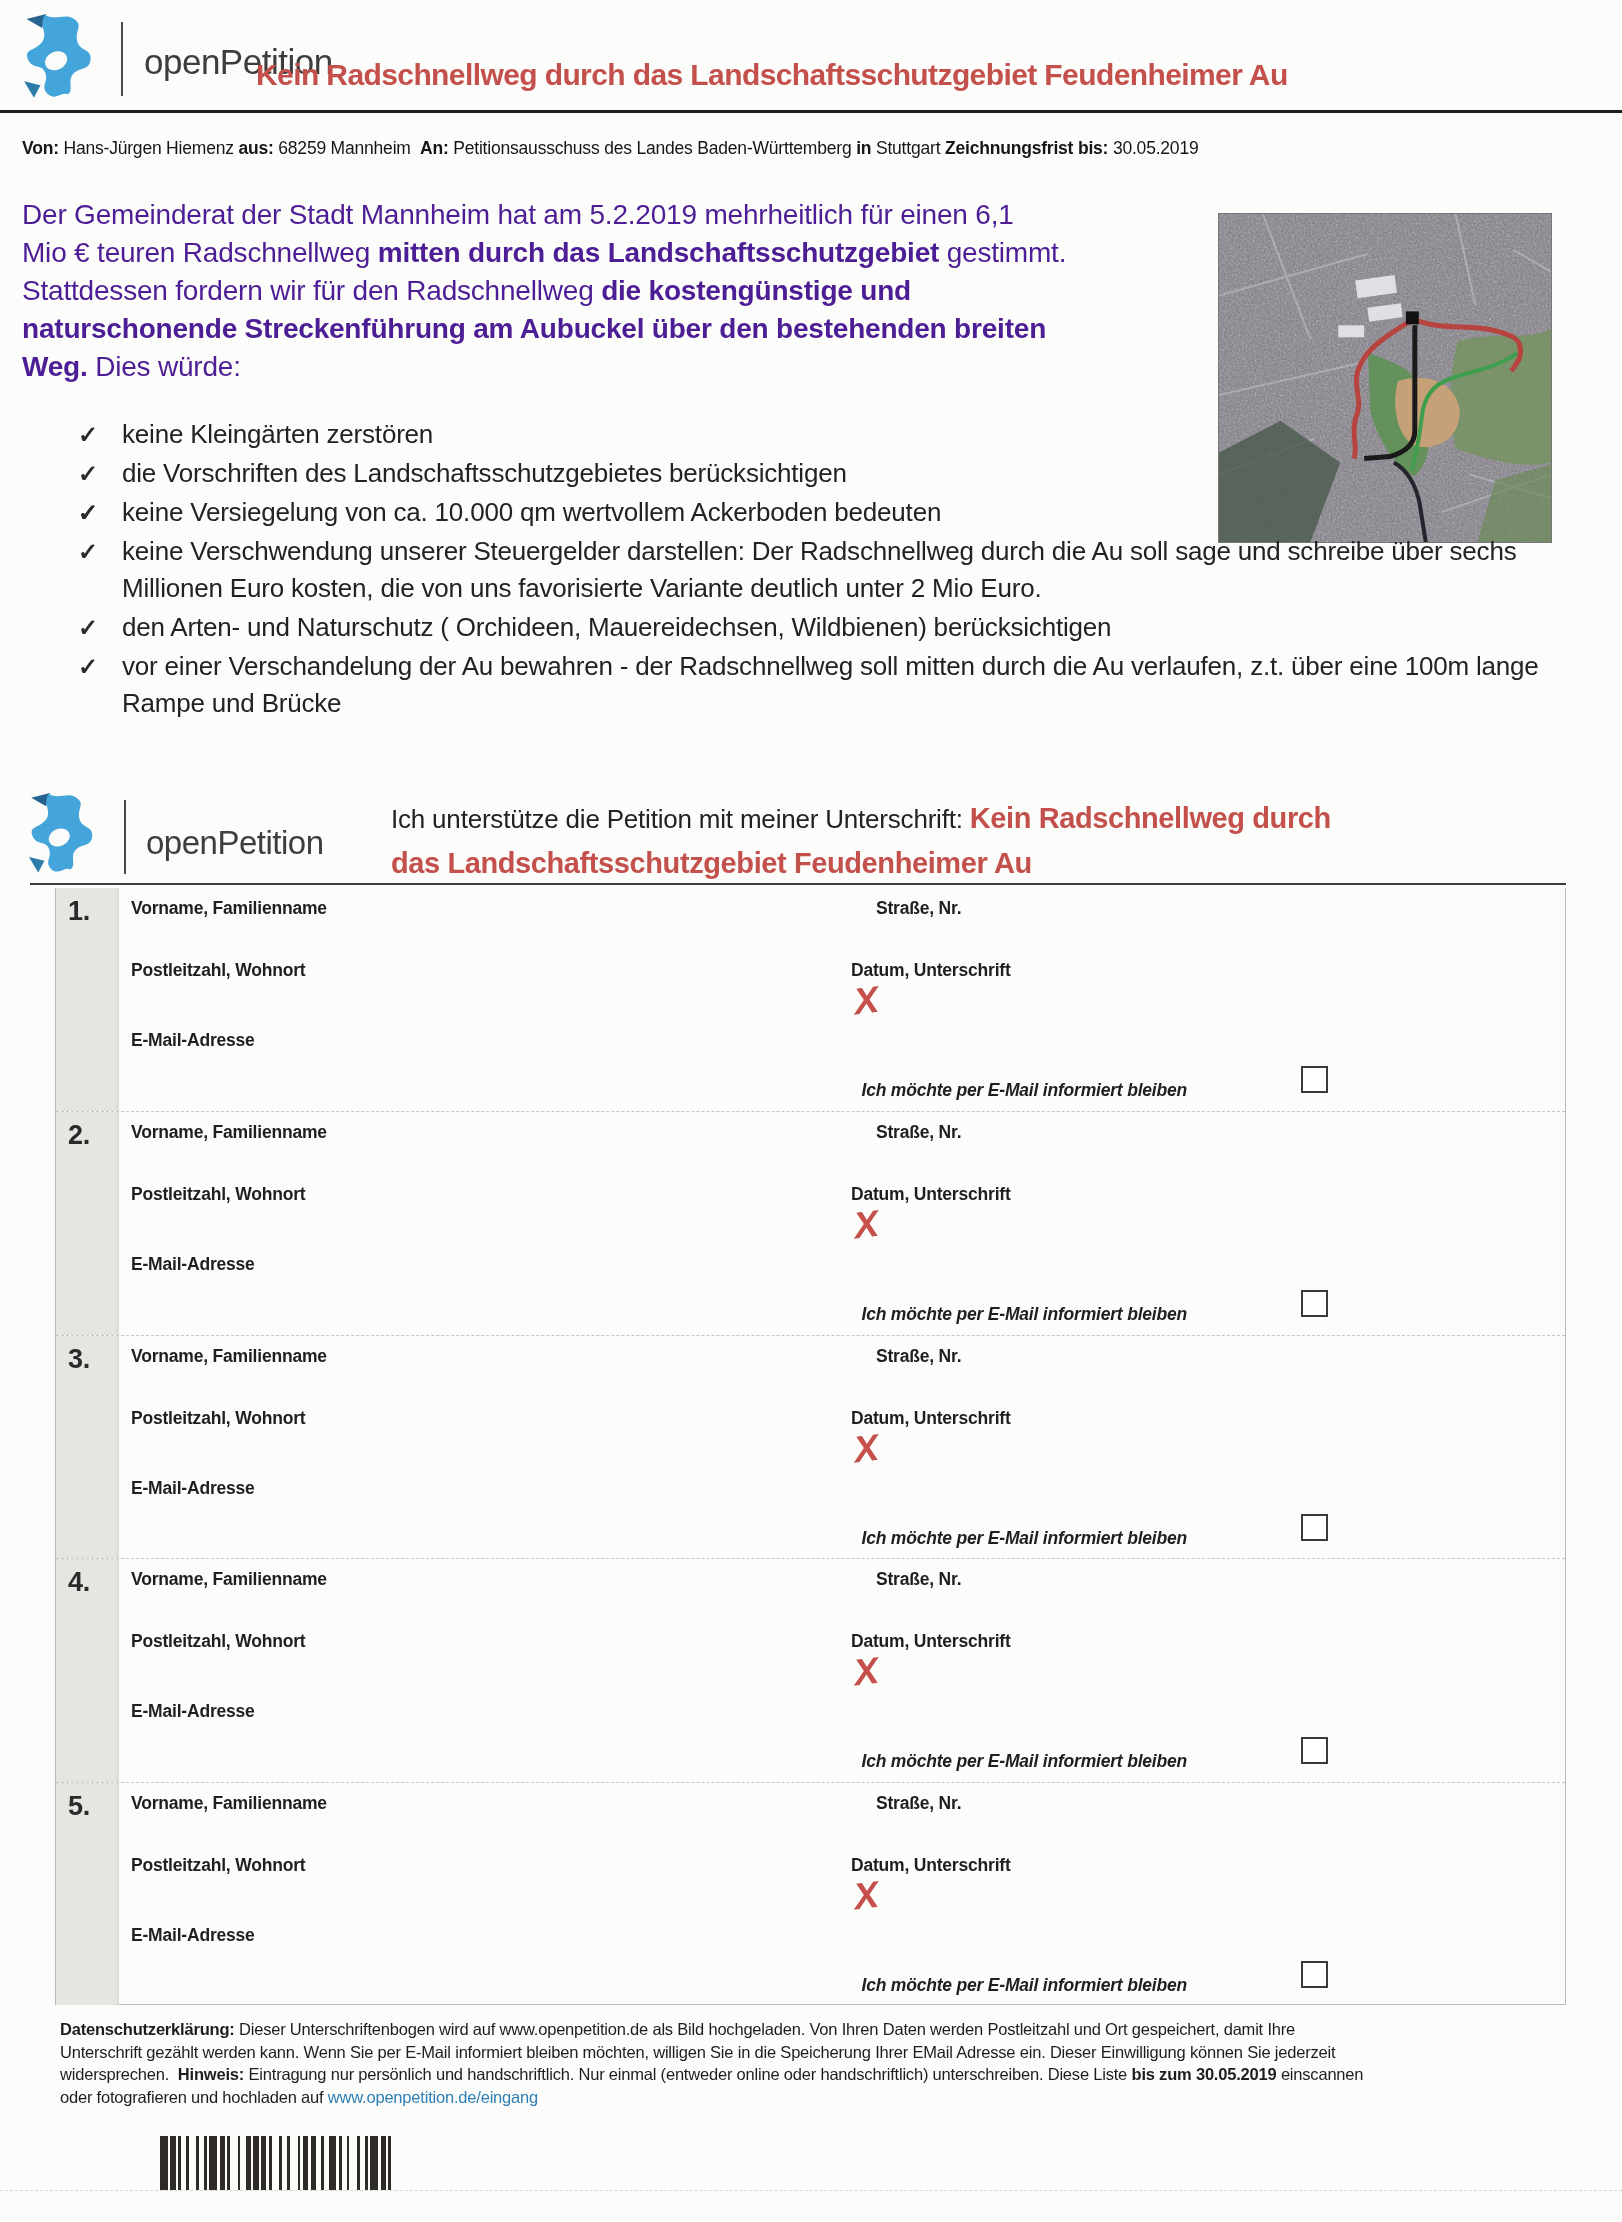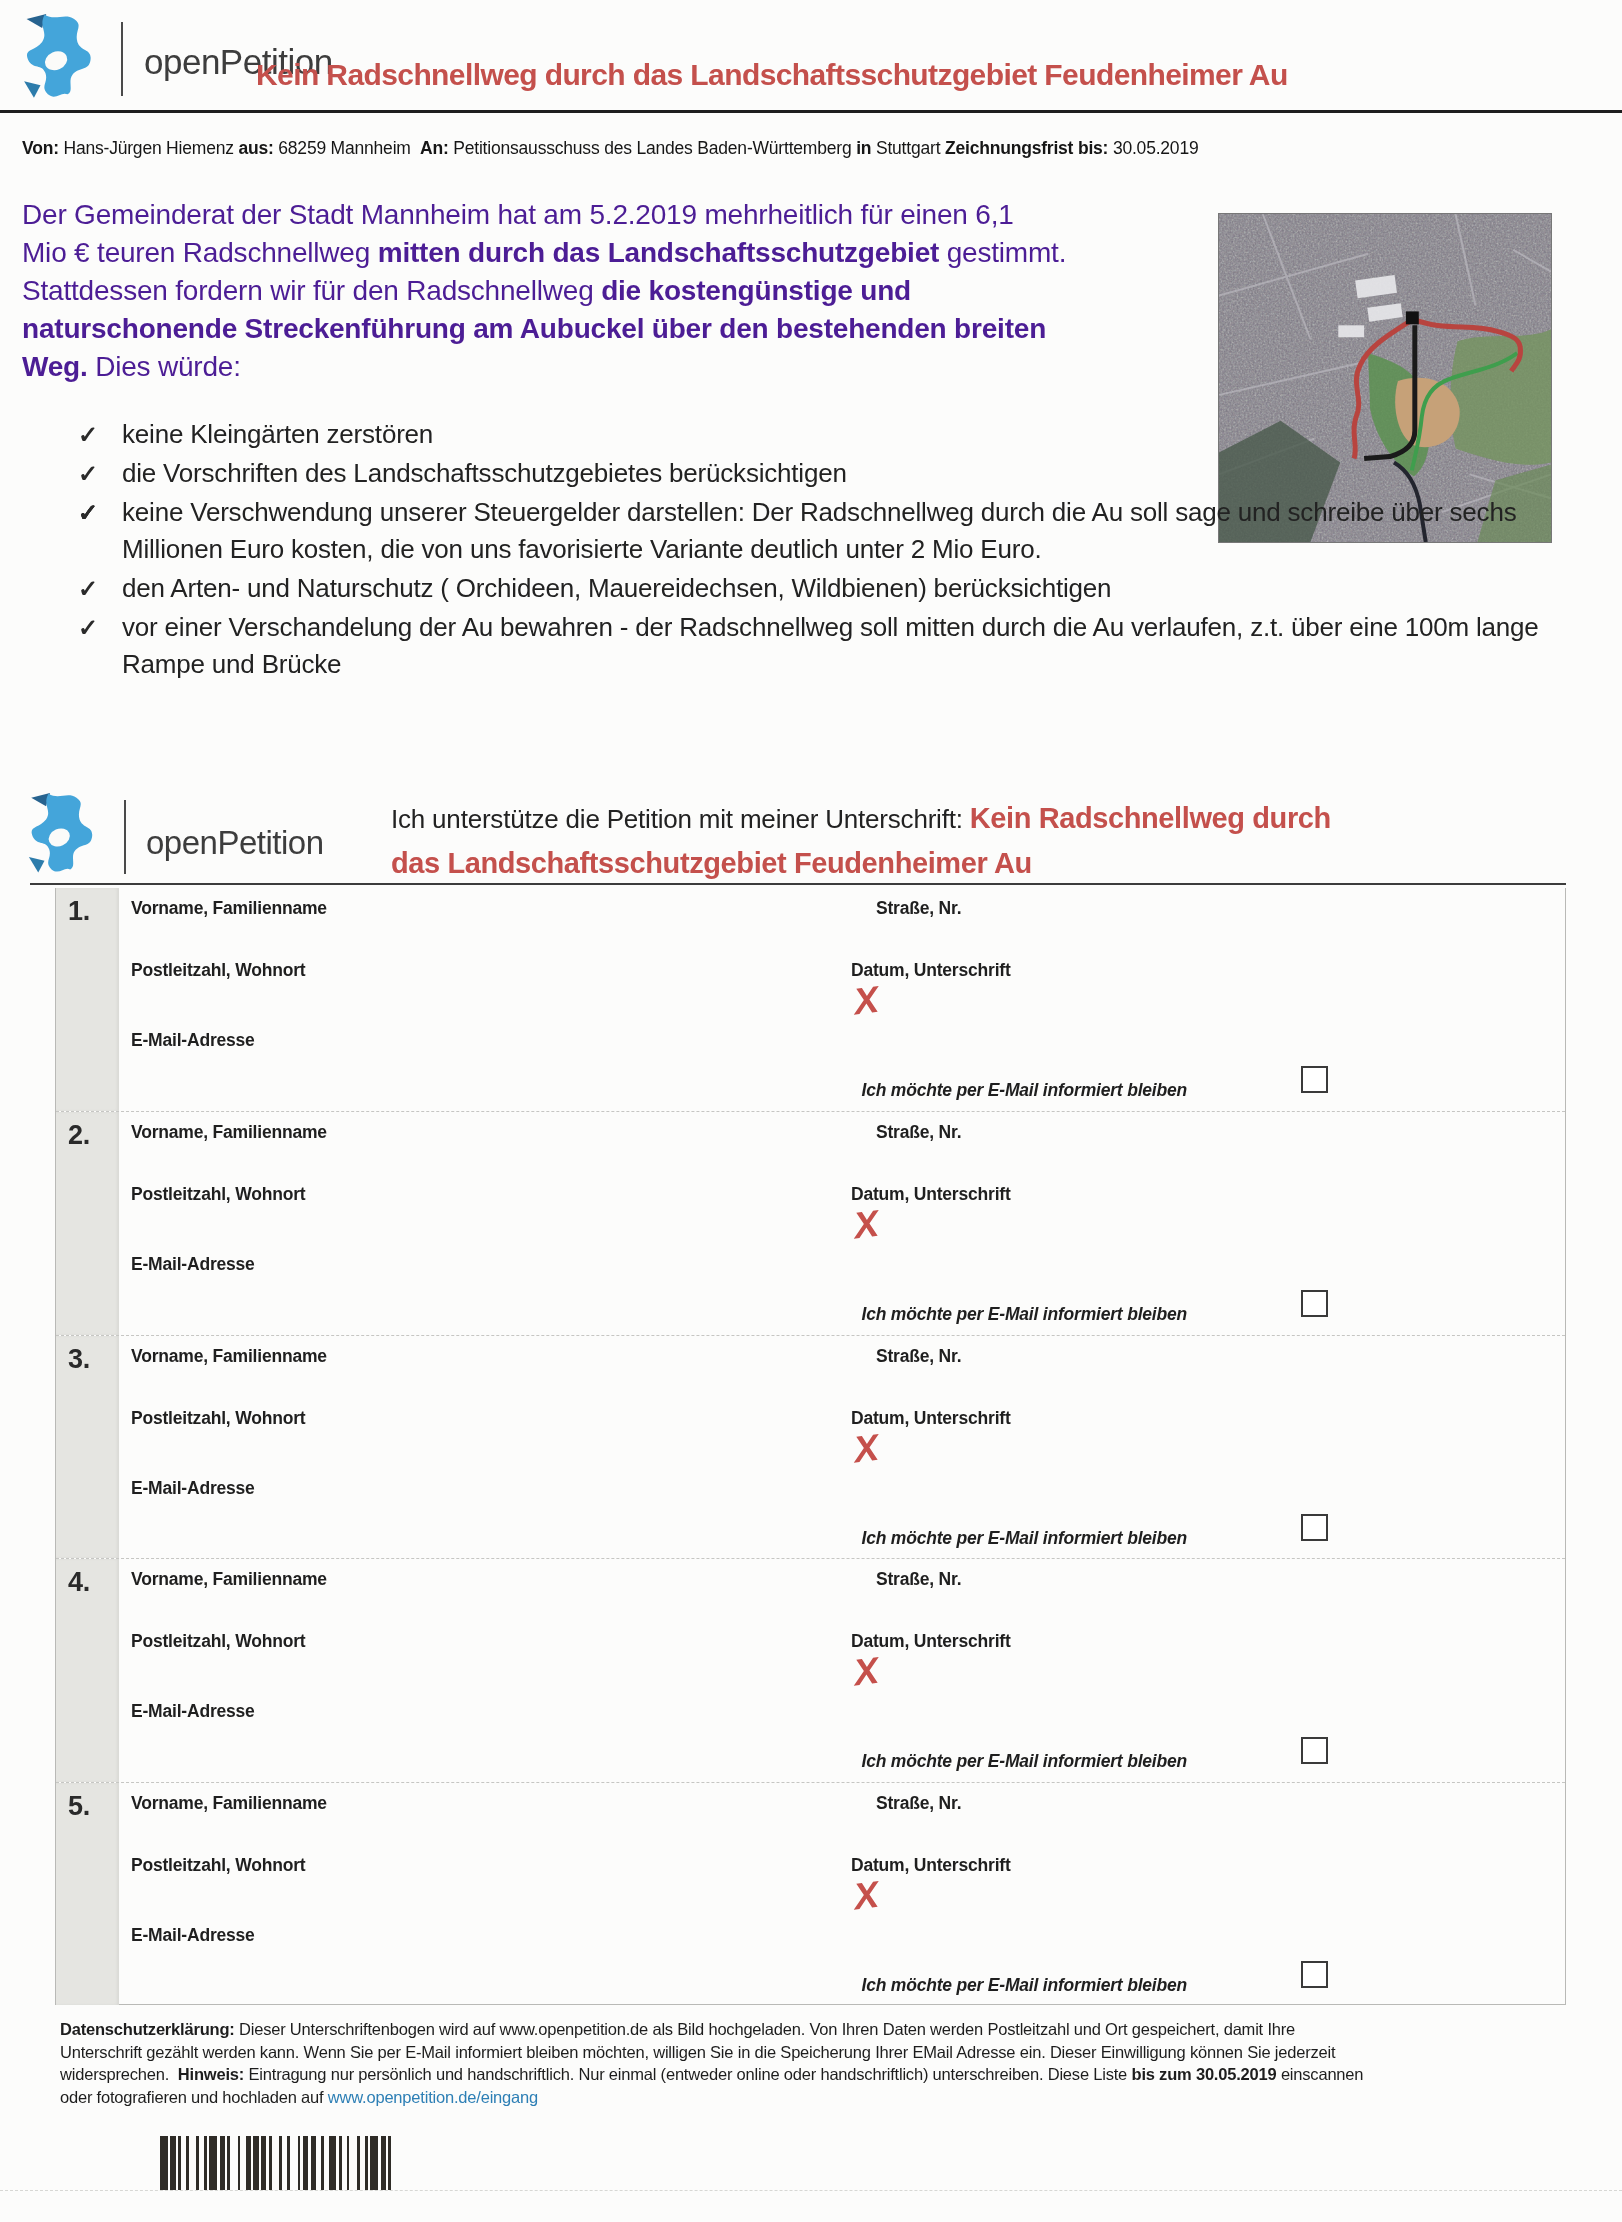--- a/index.html
+++ b/index.html
@@ -155,20 +155,21 @@
         <span class="check">✓</span>
         <span class="check-text">die Vorschriften des Landschaftsschutzgebietes berücksichtigen</span>
       </div>
 
       <div class="check-item">
         <span class="check">✓</span>
       </div>
 
       <div class="check-item">
         <span class="check">✓</span>
+        <span class="check-text">keine Versiegelung von ca. 10.000 qm wertvollem Ackerboden bedeuten</span>
       </div>
 
       <div class="check-item">
         <span class="check">✓</span>
         <span class="check-text">keine Verschwendung unserer Steuergelder darstellen: Der Radschnellweg durch die Au soll sage und schreibe über sechs Millionen Euro kosten, die von uns favorisierte Variante deutlich unter 2 Mio Euro.</span>
       </div>
 
       <div class="check-item">
         <span class="check">✓</span>
         <span class="check-text">den Arten- und Naturschutz ( Orchideen, Mauereidechsen, Wildbienen) berücksichtigen</span>

